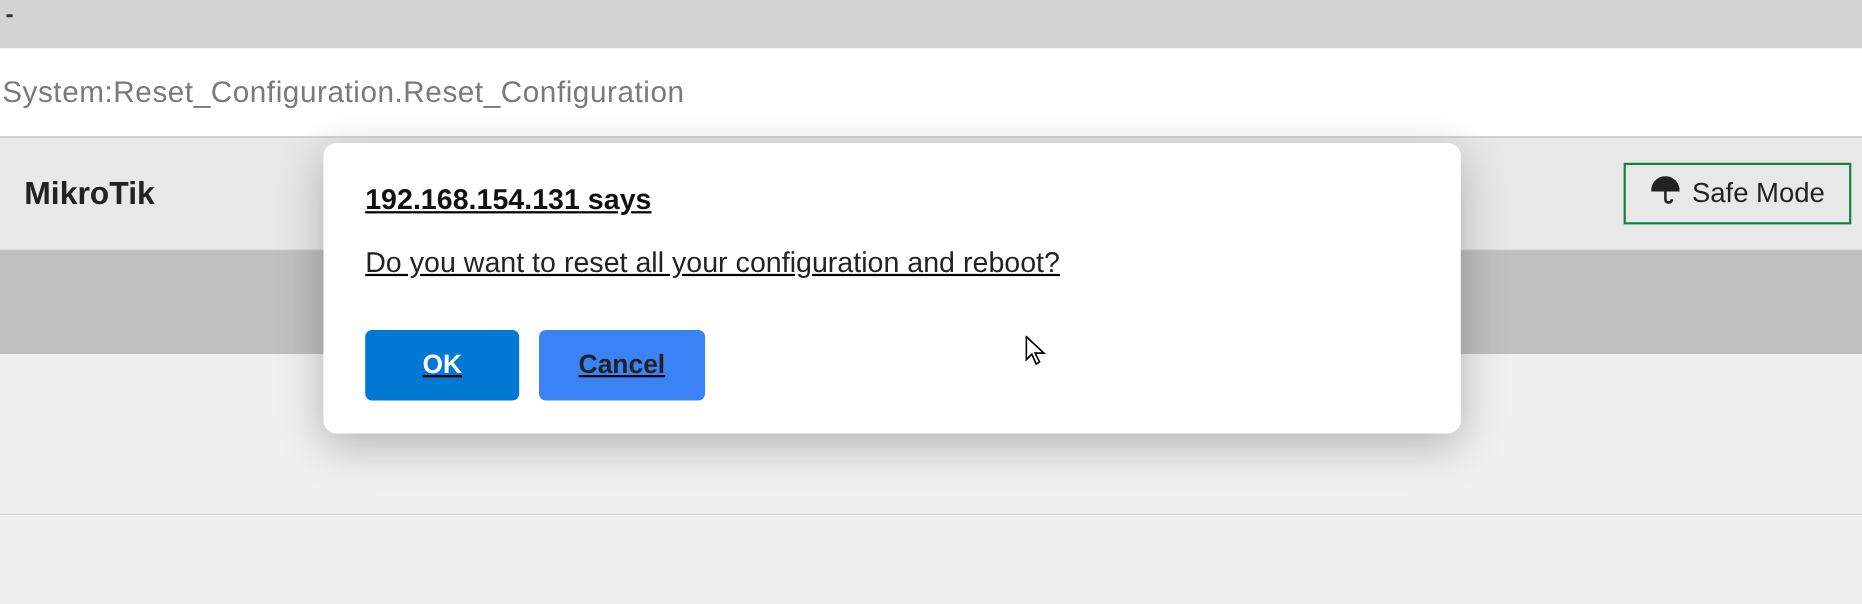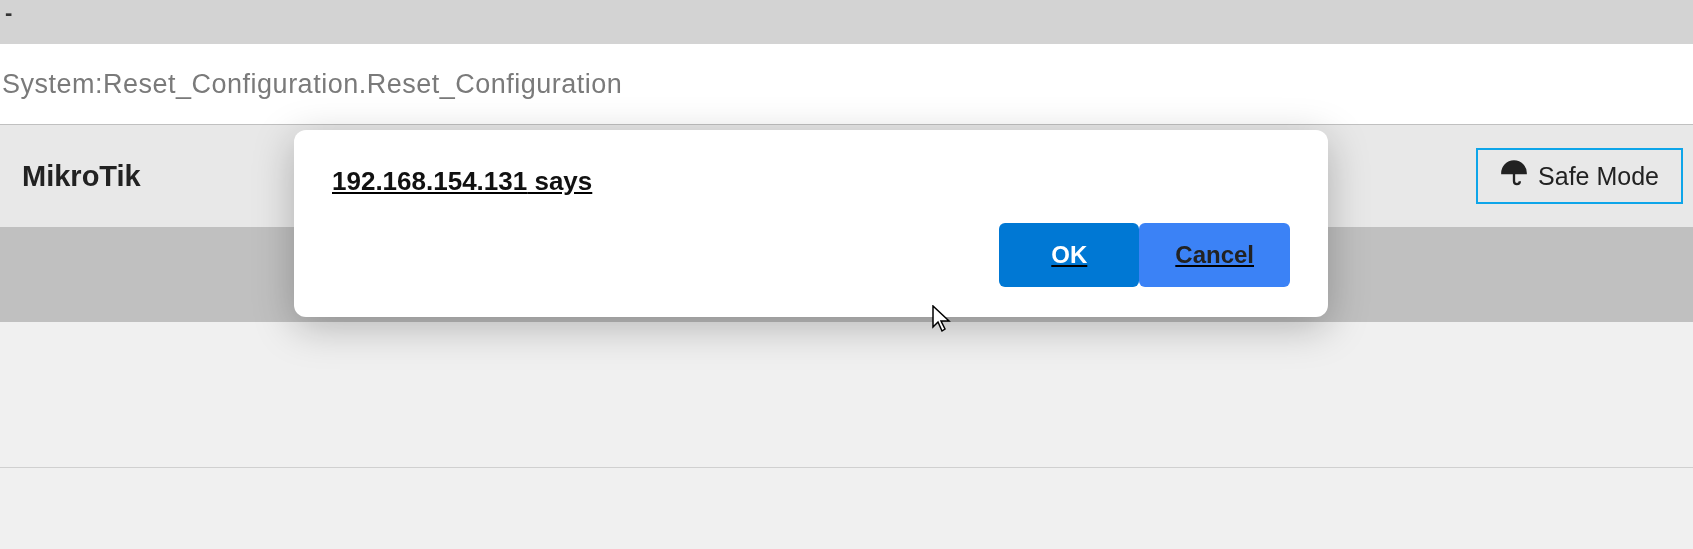--- a/index.html
+++ b/index.html
@@ -54,21 +54,21 @@
       padding-left: 22px;
       padding-right: 10px;
     }
     .brand {
       font-size: 29px;
       font-weight: 700;
       color: #222;
     }
     .safe-mode-btn {
       background: #e8e8e8;
-      border: 2px solid #0ea5e9;
+      border: 2px solid #15803d;
       height: 56px;
       padding: 0 22px;
       display: flex;
       align-items: center;
       gap: 10px;
       font-size: 25px;
       color: #222;
       cursor: pointer;
     }
     .safe-mode-btn svg {
@@ -103,21 +103,21 @@
       color: #111;
       margin-bottom: 26px;
     }
     .dialog-message {
       font-size: 26px;
       color: #222;
       margin-bottom: 46px;
     }
     .dialog-buttons {
       display: flex;
-      justify-content: flex-end;
+      gap: 18px;
     }
     .btn-ok {
       background: #0078d4;
       color: #fff;
       border: none;
       border-radius: 6px;
       font-size: 24px;
       font-weight: 600;
       padding: 18px 52px;
       cursor: pointer;
@@ -163,20 +163,21 @@
   </button>
 </div>
 
 <div class="gray-band"></div>
 <div class="content-area"></div>
 
 <div class="dialog">
   <div class="dialog-title">
     <span>192.168.154.131</span><span> says</span>
   </div>
+  <div class="dialog-message">Do you want to reset all your configuration and reboot?</div>
   <div class="dialog-buttons">
     <button class="btn-ok">OK</button>
     <button class="btn-cancel">Cancel</button>
   </div>
 </div>
 
 <div class="cursor">
   <svg width="22" height="30" viewBox="0 0 22 30">
     <path d="M1 1 L1 22 L6 17 L10 26 L13 24 L9 16 L17 16 Z" fill="#fff" stroke="#000" stroke-width="1.5"></path>
   </svg>

